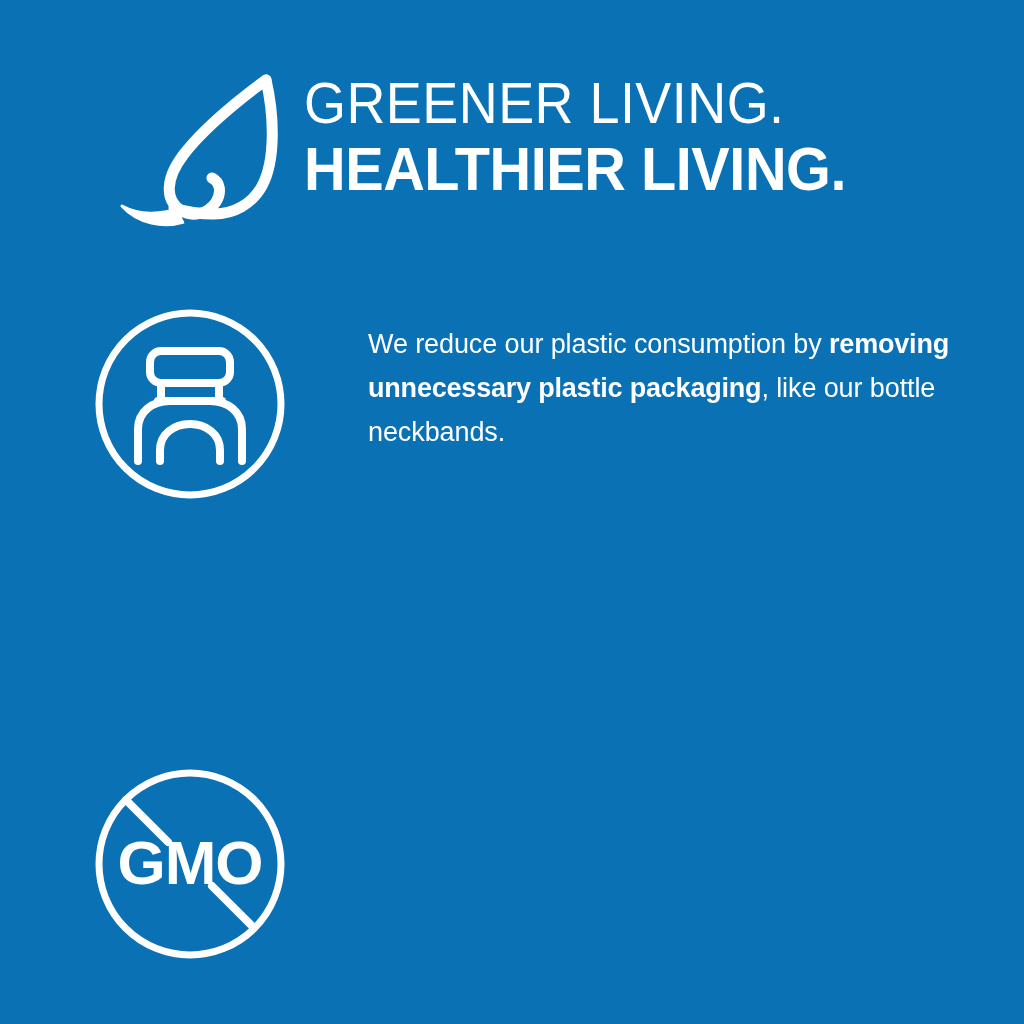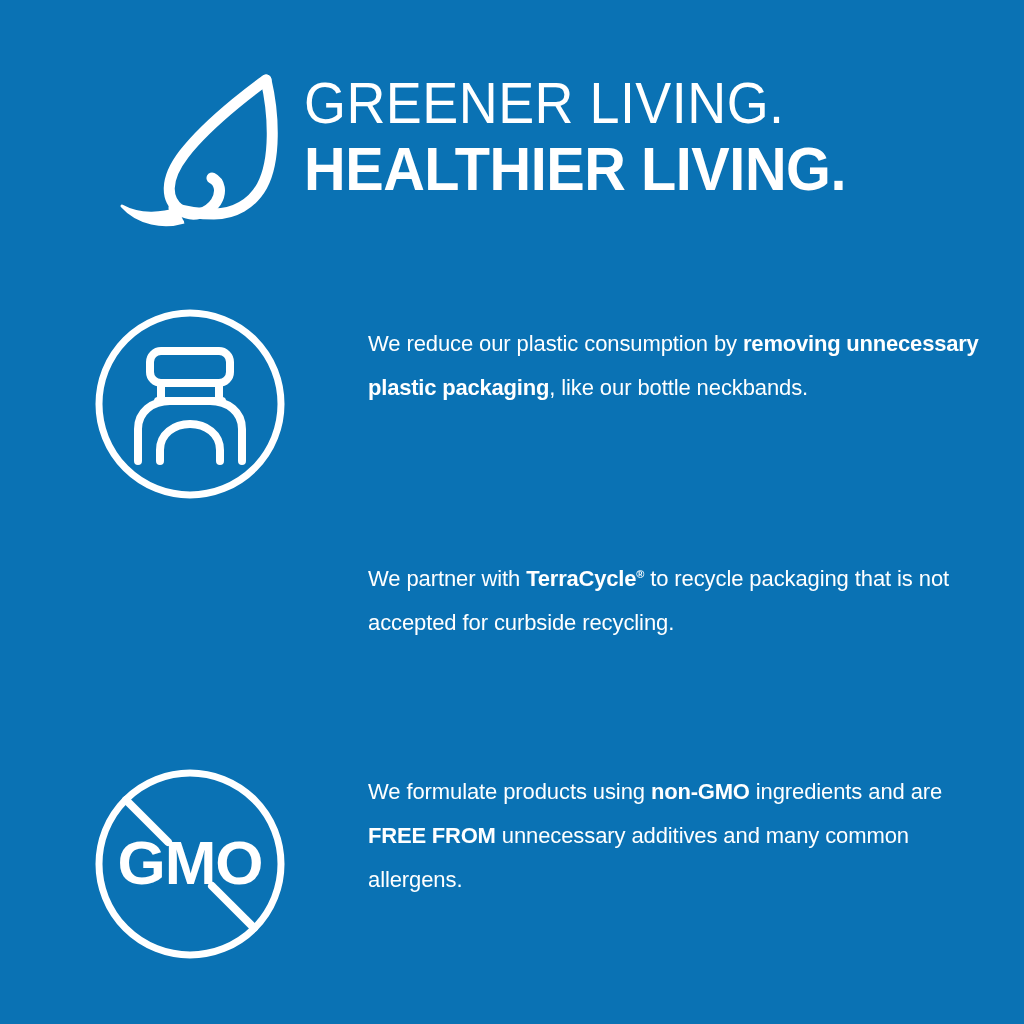--- a/index.html
+++ b/index.html
@@ -84,21 +84,21 @@
     top: 2px;
     width: 218px;
     height: 190px;
   }
 
   .row-text {
     position: absolute;
     left: 368px;
     top: 0;
     width: 620px;
-    font-size: 22px;
+    font-size: 27px;
     line-height: 44px;
     font-weight: 400;
     letter-spacing: -0.1px;
   }
   #row-1 .row-text { top: 32px; }
   #row-2 .row-text { top: 32px; }
   #row-3 .row-text { top: 20px; }
 
   .row-text b {
     font-weight: 700;
@@ -212,38 +212,32 @@
 
     <div class="row-text">
       <span>We reduce our plastic consumption by </span><b>removing unnecessary plastic packaging</b><span>, like our bottle neckbands.</span>
     </div>
 
   </div>
 
   <div class="row" id="row-2">
 
 
-    <div class="row-text">
-      <span>We partner with </span><b>TerraCycle</b><b><sup>®</sup></b><span> to recycle packaging that is not accepted for curbside recycling.</span>
-    </div>
 
   </div>
 
   <div class="row" id="row-3">
 
     <div class="row-icon">
       <svg viewBox="0 0 196 196" width="196" height="196" aria-hidden="true">
         <circle cx="98" cy="98" r="91" fill="none" stroke="#ffffff" stroke-width="7"></circle>
 
         <path d="M34 34 L76 76" fill="none" stroke="#ffffff" stroke-width="8" stroke-linecap="round"></path>
         <path d="M120 120 L162 162" fill="none" stroke="#ffffff" stroke-width="8" stroke-linecap="round"></path>
         <text x="98" y="118" text-anchor="middle" font-family="Liberation Sans, sans-serif" font-size="62" font-weight="700" fill="#ffffff" letter-spacing="-1">GMO</text>
       </svg>
       <span class="sr">GMO</span>
     </div>
 
-    <div class="row-text">
-      <span>We formulate products using </span><b>non-GMO</b><span> ingredients and are </span><b>FREE FROM</b><span> unnecessary additives and many common allergens.</span>
-    </div>
 
   </div>
 
 </div>
 
 </body></html>

